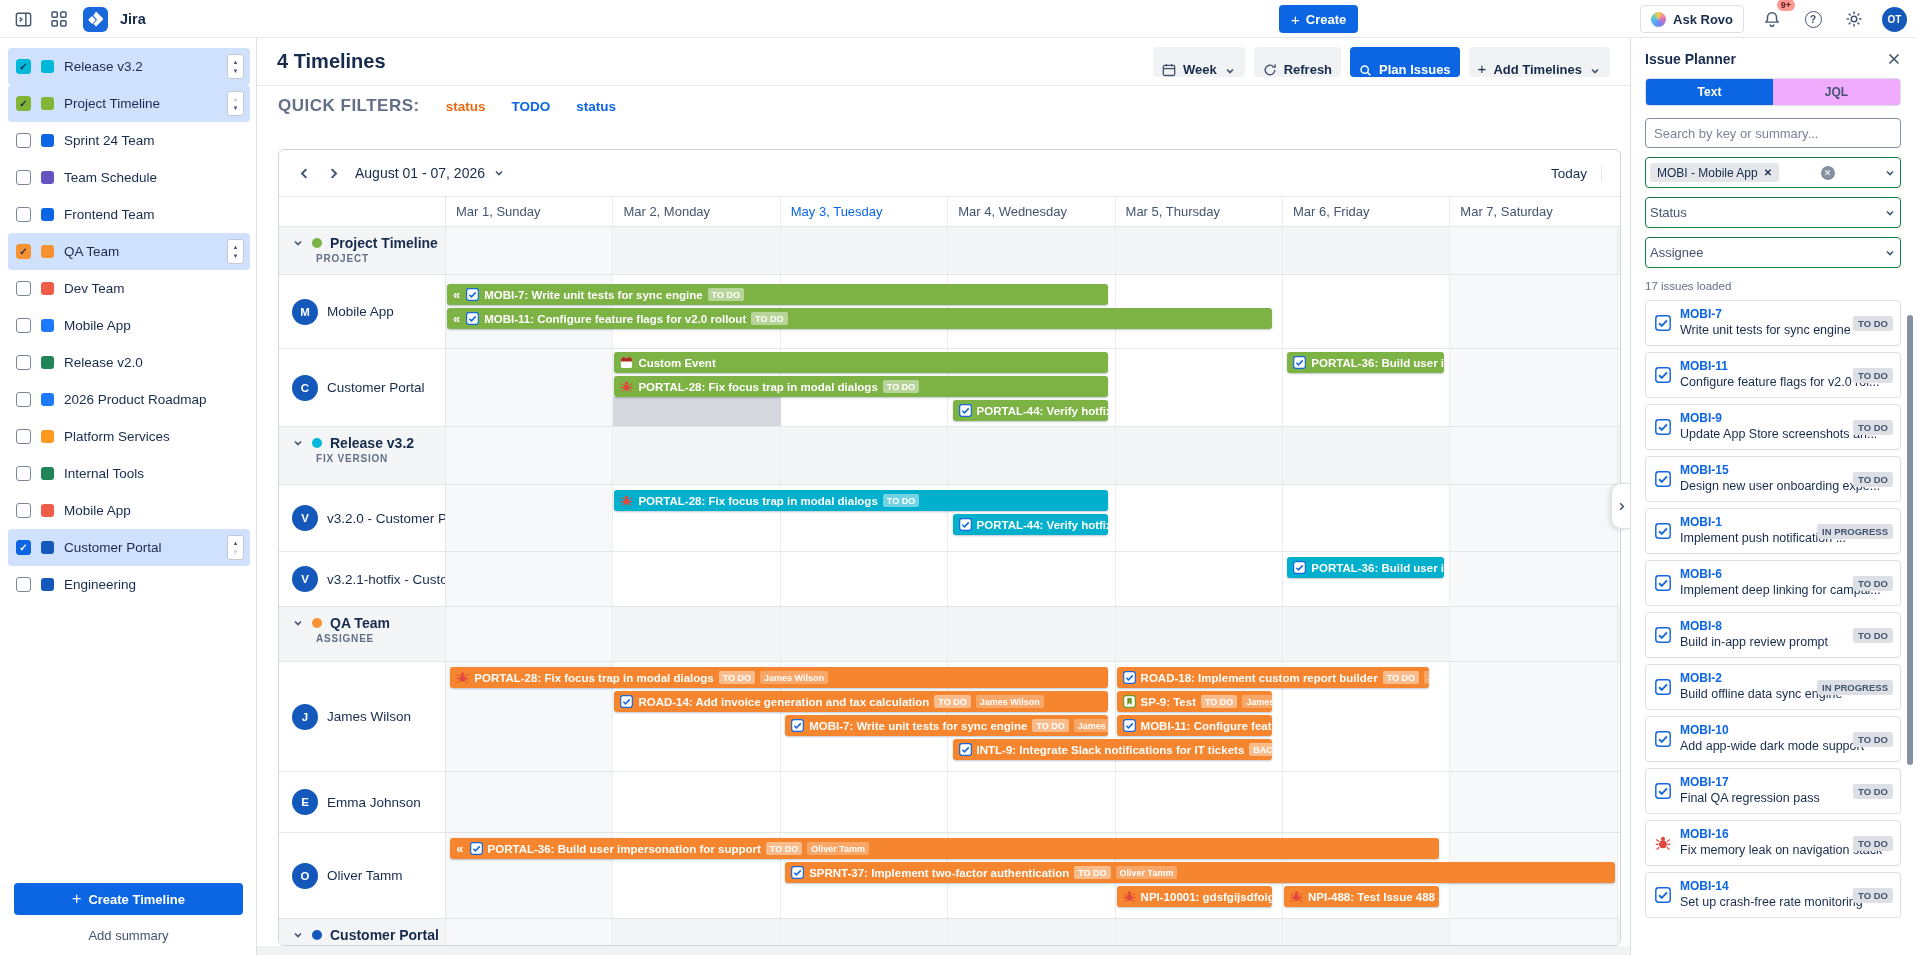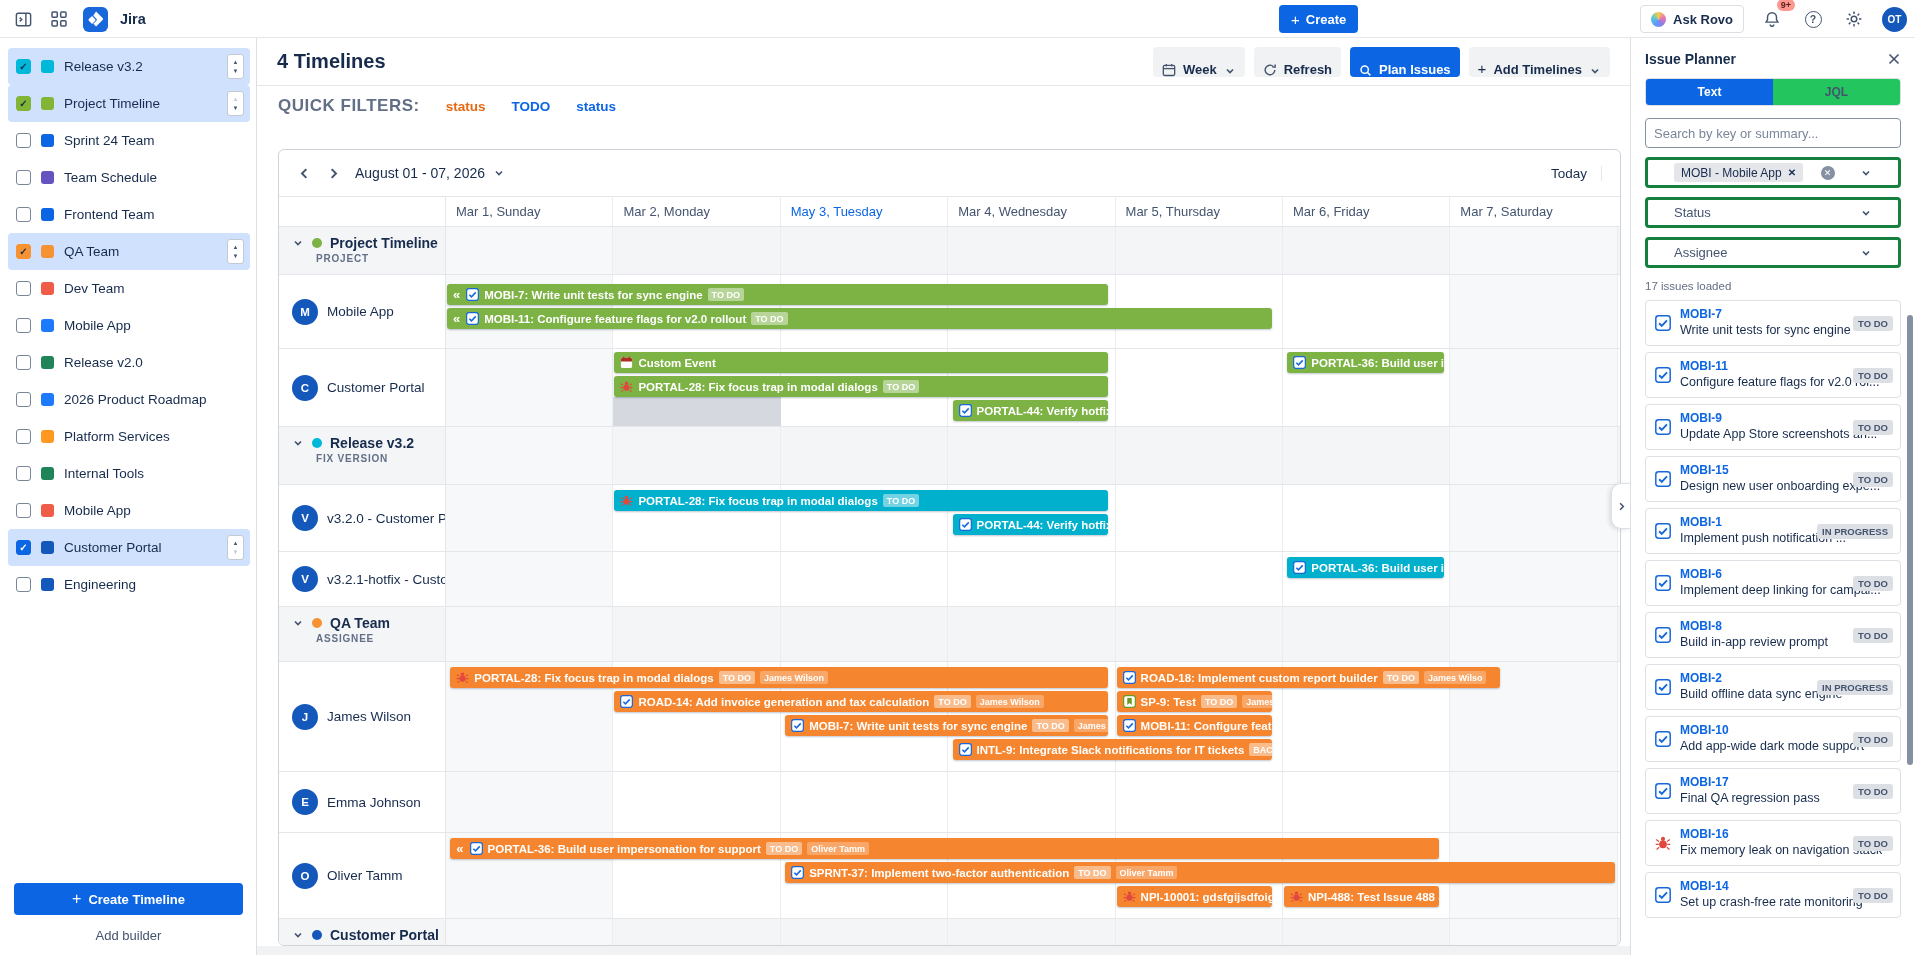--- a/index.html
+++ b/index.html
@@ -82,24 +82,24 @@
   .gray-zone { position:absolute; background:#d5d9df; }
 
   #scroll-band { position:absolute; left:257px; top:946px; width:1373px; height:9px; background:#f1f2f4; }
   #panel-expander { position:absolute; left:1611px; top:483px; width:19px; height:46px; background:#fff; border:1px solid #dcdfe4; border-right:none; border-radius:10px 0 0 10px; box-shadow:-2px 1px 4px rgba(9,30,66,.12); display:flex; align-items:center; justify-content:center; color:#44546f; cursor:pointer; }
 
   
   #issue-planner { position:absolute; left:1630px; top:38px; width:285px; height:917px; background:#fff; border-left:1px solid #dcdfe4; padding:13px 14px; overflow:hidden; }
   #ip-header { display:flex; align-items:center; justify-content:space-between; }
   #ip-title { font-size:14px; font-weight:bold; color:#172b4d; }
   #ip-tabs { display:flex; margin-top:11px; height:28px; border-radius:4px; overflow:hidden; border:1px solid #dcdfe4; }
-  .ip-tab { flex:1; display:flex; align-items:center; justify-content:center; font-size:12px; font-weight:bold; color:#44546f; background:#22c55e; cursor:pointer; }
+  .ip-tab { flex:1; display:flex; align-items:center; justify-content:center; font-size:12px; font-weight:bold; color:#44546f; background:#f0abfc; cursor:pointer; }
   .ip-tab.active { background:#0c66e4; color:#fff; }
   #ip-search { margin-top:12px; height:30px; border:1px solid #8590a2; border-radius:4px; display:flex; align-items:center; padding:0 8px; font-size:13px; color:#7a869a; }
-  .ip-select { margin-top:9px; height:31px; border:3px solid #15803d; border-radius:4px; display:flex; align-items:center; padding:0 26px; font-size:13px; color:#44546f; cursor:pointer; }
+  .ip-select { margin-top:9px; height:31px; border:1px solid #15803d; border-radius:4px; display:flex; align-items:center; padding:0 4px; font-size:13px; color:#44546f; cursor:pointer; }
   .ip-select .chvright { margin-left:auto; color:#44546f; display:flex; }
   .chip { background:#e4e6ea; border-radius:3px; padding:2.5px 7px; font-size:12px; color:#172b4d; display:flex; align-items:center; gap:6px; }
   .chip .x { font-size:10px; font-weight:bold; }
   .clear-circ { width:14px; height:14px; border-radius:50%; background:#8590a2; color:#fff; font-size:9px; display:flex; align-items:center; justify-content:center; margin-left:auto; margin-right:8px; }
   #ip-count { margin-top:12px; font-size:11.5px; color:#626f86; }
   #ip-list { margin-top:8px; display:flex; flex-direction:column; gap:6px; }
   .icard { position:relative; height:46px; border:1px solid #dcdfe4; border-radius:4px; padding:6px 8px 6px 34px; cursor:pointer; background:#fff; flex-shrink:0; }
   .icard .iico { position:absolute; left:9px; top:14px; }
   .ikey { font-size:12px; font-weight:bold; color:#0c66e4; }
   .isum { font-size:12.5px; color:#172b4d; white-space:nowrap; overflow:hidden; margin-top:2px; }
@@ -255,21 +255,21 @@
       <div class="tl-item">
         <span class="cb"></span>
         <span class="sq" style="background: rgb(21, 88, 188);"></span>
         <span>Engineering</span>
       </div>
     </div>
   <div id="create-timeline-btn">
     <span style="font-size:16px; font-weight:normal;">+</span>
     <span>Create Timeline</span>
   </div>
-  <div id="add-existing">Add builder</div>
+  <div id="add-existing">Add summary</div>
 </div>
 
 <div id="main-header">
   <span id="page-title">4 Timelines</span>
   <div class="mh-buttons">
     <div class="gbtn">
       <svg width="14" height="14" viewBox="0 0 16 16" fill="none" stroke="#44546f" stroke-width="1.5">
           <rect x="1.5" y="2.8" width="13" height="11.5" rx="1.6"></rect>
           <line x1="1.5" y1="6.4" x2="14.5" y2="6.4"></line>
           <line x1="5" y1="1.2" x2="5" y2="4"></line>
@@ -608,21 +608,21 @@
                   <line x1="10.6" y1="5.6" x2="13" y2="4"></line>
                   <line x1="10.8" y1="8.2" x2="13.4" y2="8.2"></line>
                   <line x1="10.4" y1="10.8" x2="12.6" y2="12.6"></line>
                 </g>
               </svg>
             </span>
             <span>PORTAL-28: Fix focus trap in modal dialogs</span>
             <span class="badge">TO DO</span>
             <span class="asg">James Wilson</span>
           </div>
-          <div class="bar" style="background: rgb(245, 134, 47); left: 670.6px; width: 383px; top: 5px;">
+          <div class="bar" style="background: rgb(245, 134, 47); left: 670.6px; width: 312px; top: 5px;">
             <span style="display: flex;">
               <svg width="13" height="13" viewBox="0 0 14 14">
                 <rect x="0.7" y="0.7" width="12.6" height="12.6" rx="2.4" fill="#fff" stroke="#1868db" stroke-width="1.3"></rect>
                 <path d="M3.6 7.2l2.3 2.3 4.6-4.8" stroke="#1868db" stroke-width="1.7" fill="none"></path>
               </svg>
             </span>
             <span>ROAD-18: Implement custom report builder</span>
             <span class="badge">TO DO</span>
             <span class="asg">James Wilso</span>
           </div>

